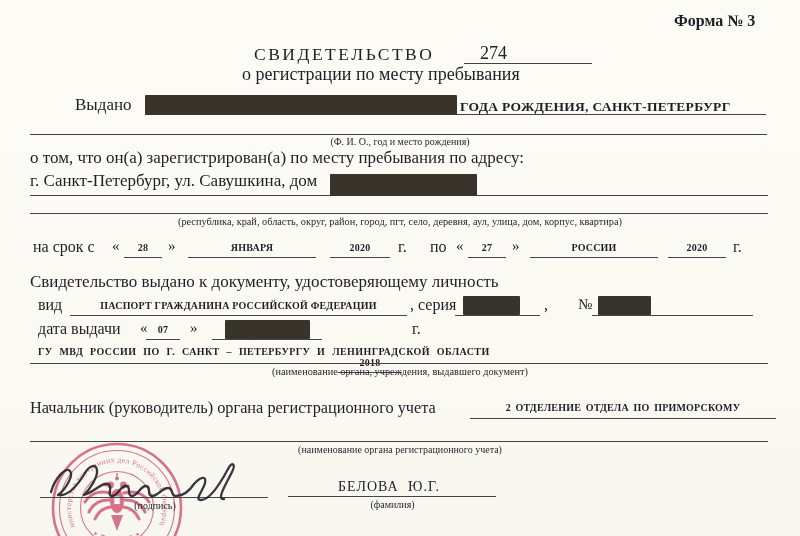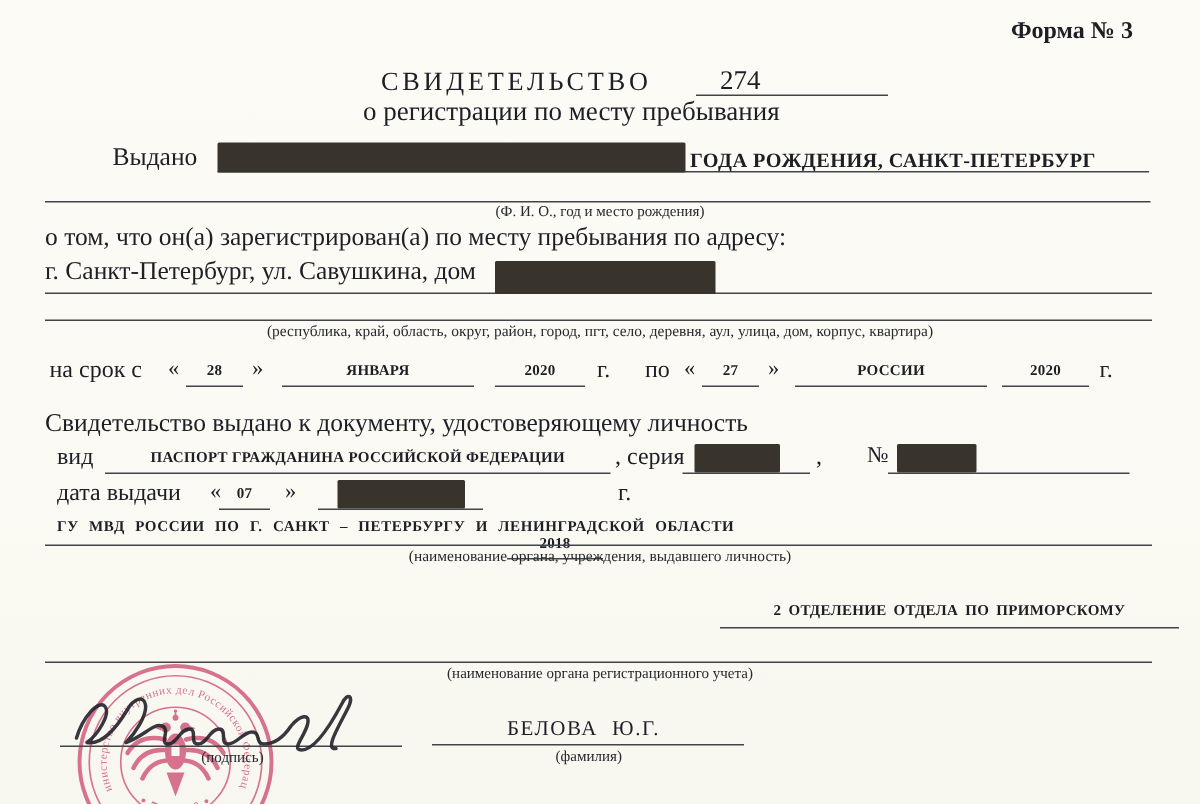--- a/index.html
+++ b/index.html
@@ -75,23 +75,24 @@
   <div class="abs q" style="left:140px;top:320px;">«</div>
   <div class="cell bv" style="left:146px;top:320px;width:34px;">07</div>
   <div class="abs q" style="left:190px;top:320px;">»</div>
   <div class="hline" style="left:212px;top:339px;width:110px;"></div>
   <div class="bar" style="left:225px;top:320px;width:85px;height:19px;"></div>
   <div class="cell bv" style="left:338px;top:320px;width:64px;margin-top:33px;">2018</div>
   <div class="abs t16" style="left:412px;top:320px;">г.</div>
 
   <div class="abs bv" style="left:38px;top:346px;word-spacing:4px;letter-spacing:.4px;">ГУ МВД РОССИИ ПО Г. САНКТ – ПЕТЕРБУРГУ И ЛЕНИНГРАДСКОЙ ОБЛАСТИ</div>
   <div class="hline" style="left:30px;top:363px;width:738px;"></div>
-  <div class="cap" style="left:240px;top:366px;width:320px;font-size:10.3px;">(наименование органа, учреждения, выдавшего личность)</div>
+  <div class="cap" style="left:240px;top:366px;width:320px;font-size:10.3px;">(наименование органа, учреждения, выдавшего документ)</div>
 
-  <div class="cell bv" style="left:480px;top:398px;width:306px;height:20px;line-height:20px;word-spacing:2px;">2 ОТДЕЛЕНИЕ ОТДЕЛА ПО ПРИМОРСКОМУ</div>
+  <div class="abs" style="left:30px;top:398px;font-size:16.3px;">Начальник (руководитель) органа регистрационного учета</div>
+  <div class="cell bv" style="left:470px;top:398px;width:306px;height:20px;line-height:20px;word-spacing:2px;">2 ОТДЕЛЕНИЕ ОТДЕЛА ПО ПРИМОРСКОМУ</div>
   <div class="hline" style="left:30px;top:441px;width:738px;"></div>
   <div class="cap" style="left:250px;top:444px;width:300px;">(наименование органа регистрационного учета)</div>
 
   <div class="abs" style="left:50px;top:441px;opacity:.82;">
     <svg width="134" height="134" viewBox="0 0 134 134">
       <defs>
         <path id="arcTop" d="M 25,86 A 46,46 0 1 1 109,86" fill="none"></path>
         <path id="arcBottom" d="M 31,73 A 36.5,36.5 0 0 0 103,73" fill="none"></path>
       </defs>
       <circle cx="67" cy="67" r="64" fill="none" stroke="#d05578" stroke-width="2.6"></circle>

